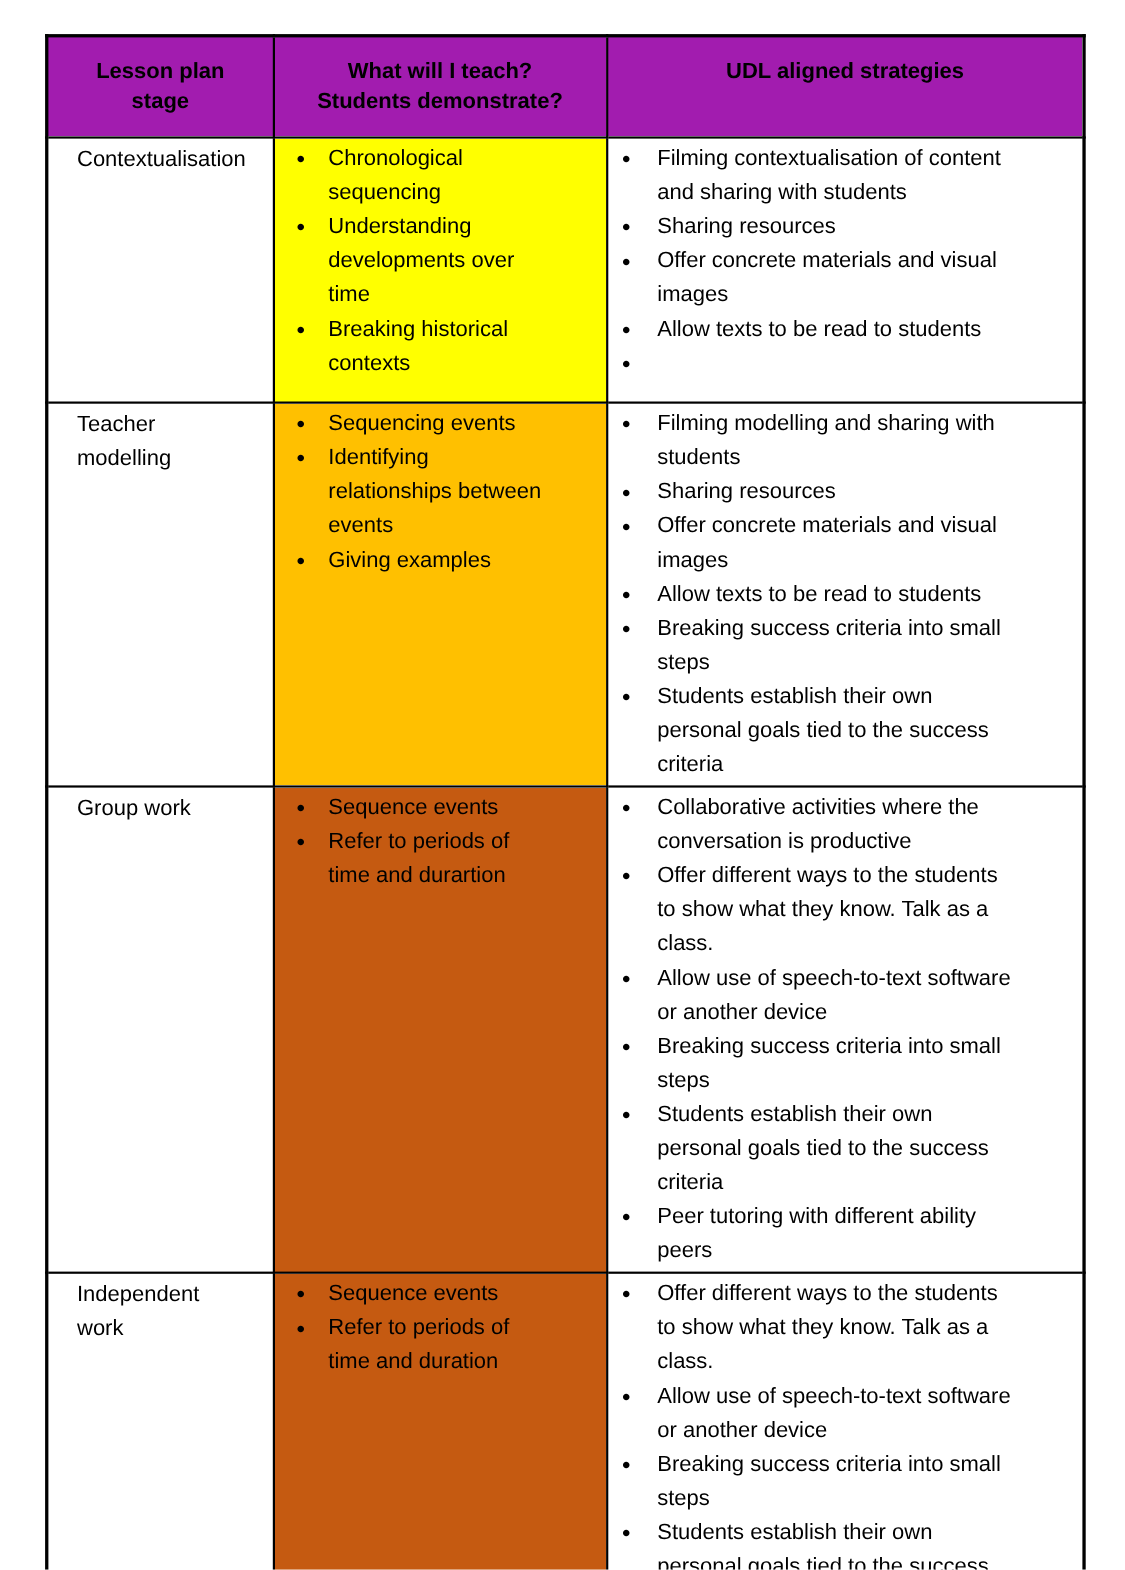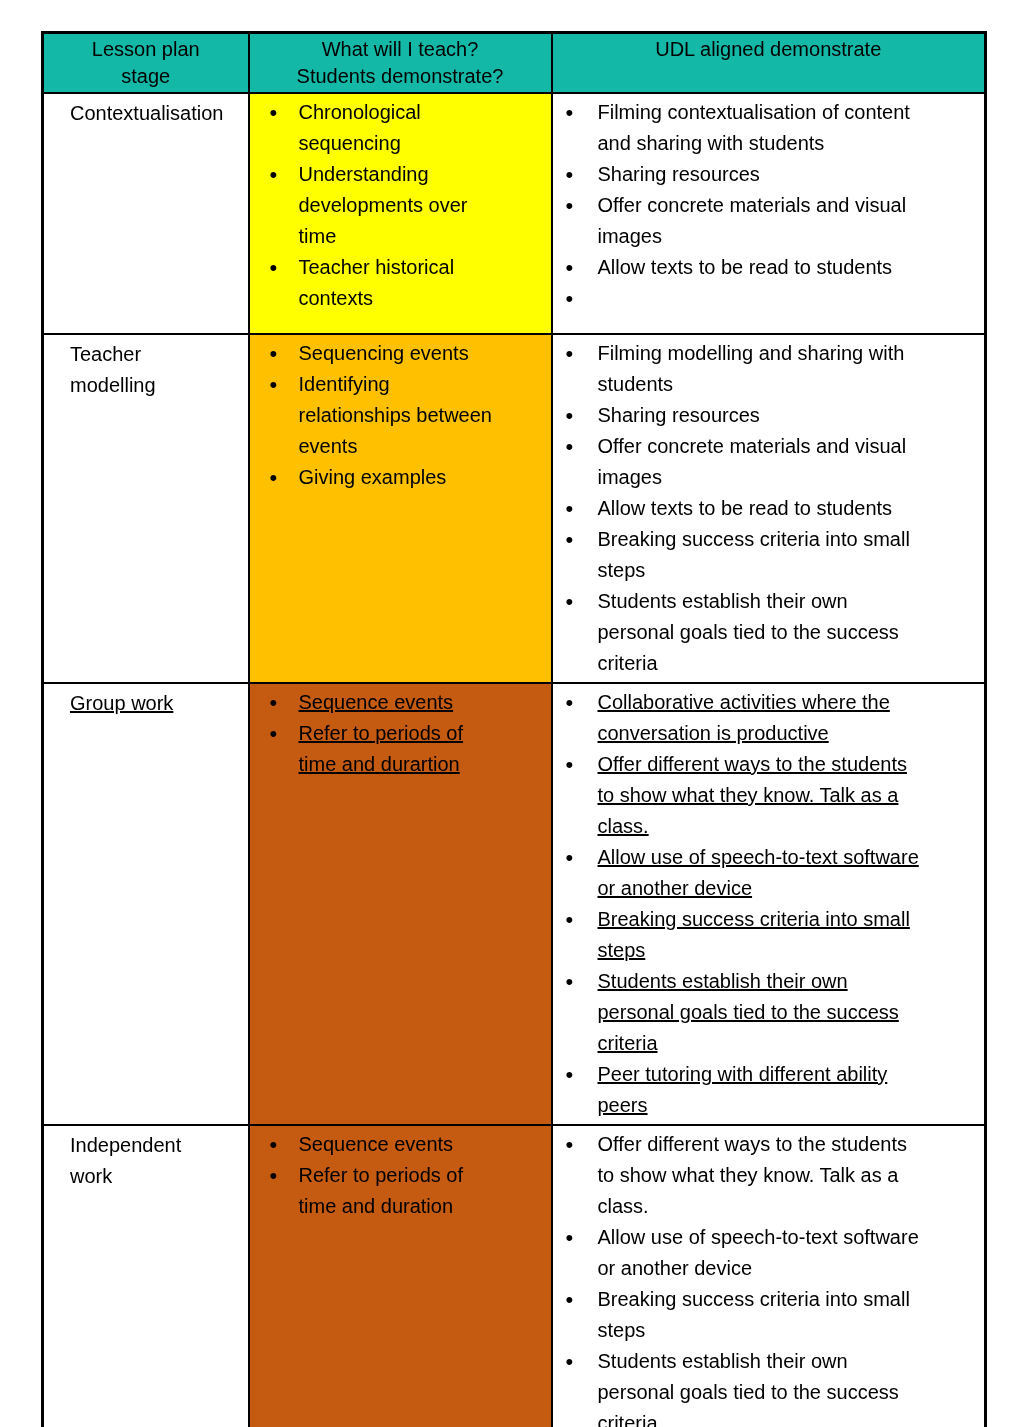--- a/index.html
+++ b/index.html
@@ -25,31 +25,31 @@
     table-layout: fixed;
     border: 3px solid #000000;
   }
   td, th {
     border: 2px solid #000000;
     vertical-align: top;
     font-size: 20px;
     overflow: hidden;
   }
   th {
-    font-weight: normal;
+    font-weight: bold;
     text-align: center;
     line-height: 27px;
-    padding: 2px 4px;
+    padding: 18px 4px;
     white-space: pre-line;
-    background: #14b8a6;
+    background: #a21caf;
   }
   tr.header-row      { height: 57px; }
   tr.row-0           { height: 222px; }
   tr.row-1           { height: 345px; }
-  tr.row-2           { height: 435px; text-decoration: underline; }
+  tr.row-2           { height: 435px; }
   tr.row-3           { height: 310px; }
 
   td.stage-cell {
     padding: 4px 6px 4px 26px;
     line-height: 31px;
     white-space: pre-line;
     background: #ffffff;
   }
   ul.bullet-list {
     list-style: none;
@@ -83,34 +83,34 @@
       <col style="width:206px">
       <col style="width:303px">
       <col style="width:434px">
     </colgroup>
     <thead>
       <tr class="header-row">
         <th>Lesson plan
 stage</th>
         <th>What will I teach?
 Students demonstrate?</th>
-        <th>UDL aligned demonstrate</th>
+        <th>UDL aligned strategies</th>
       </tr>
     </thead>
     <tbody>
       <tr class="row-0">
         <td class="stage-cell">Contextualisation</td>
         <td class="teach-cell" style="background-color: rgb(255, 255, 0);">
           <ul class="bullet-list">
               <li>Chronological
 sequencing</li>
               <li>Understanding
 developments over
 time</li>
-              <li>Teacher historical
+              <li>Breaking historical
 contexts</li>
             </ul>
         </td>
         <td class="strategies-cell">
           <ul class="bullet-list">
               <li>Filming contextualisation of content
 and sharing with students</li>
               <li>Sharing resources</li>
               <li>Offer concrete materials and visual
 images</li>

